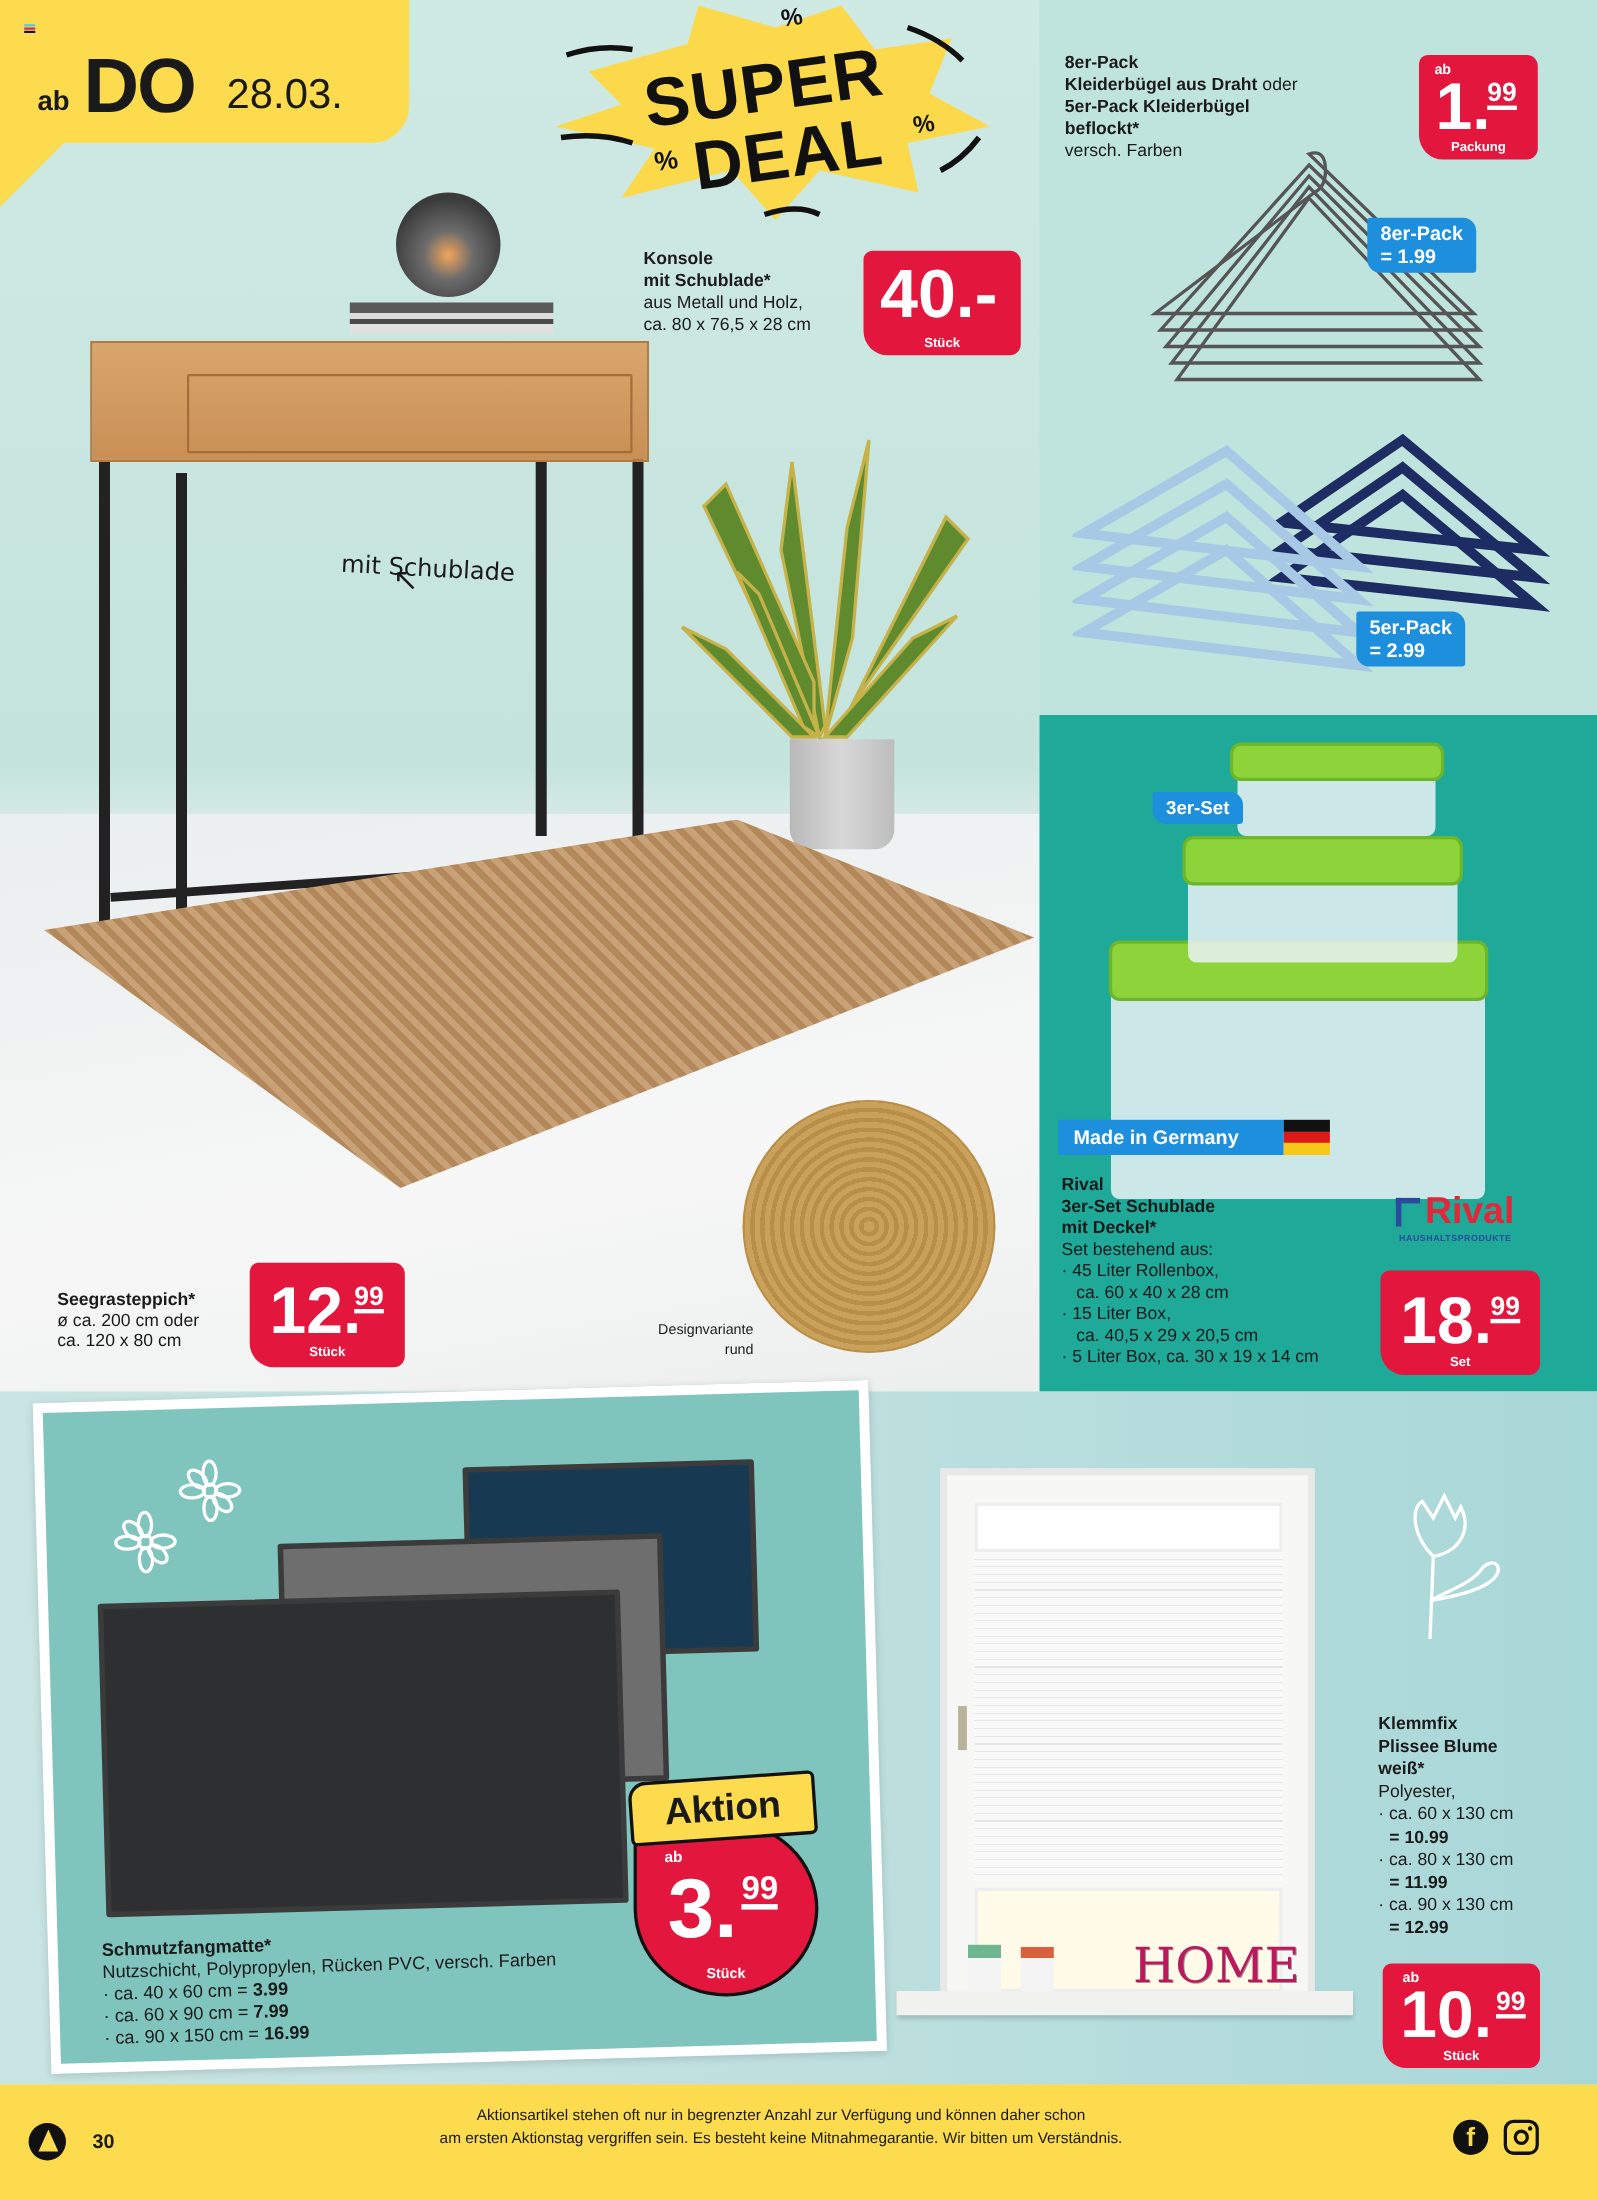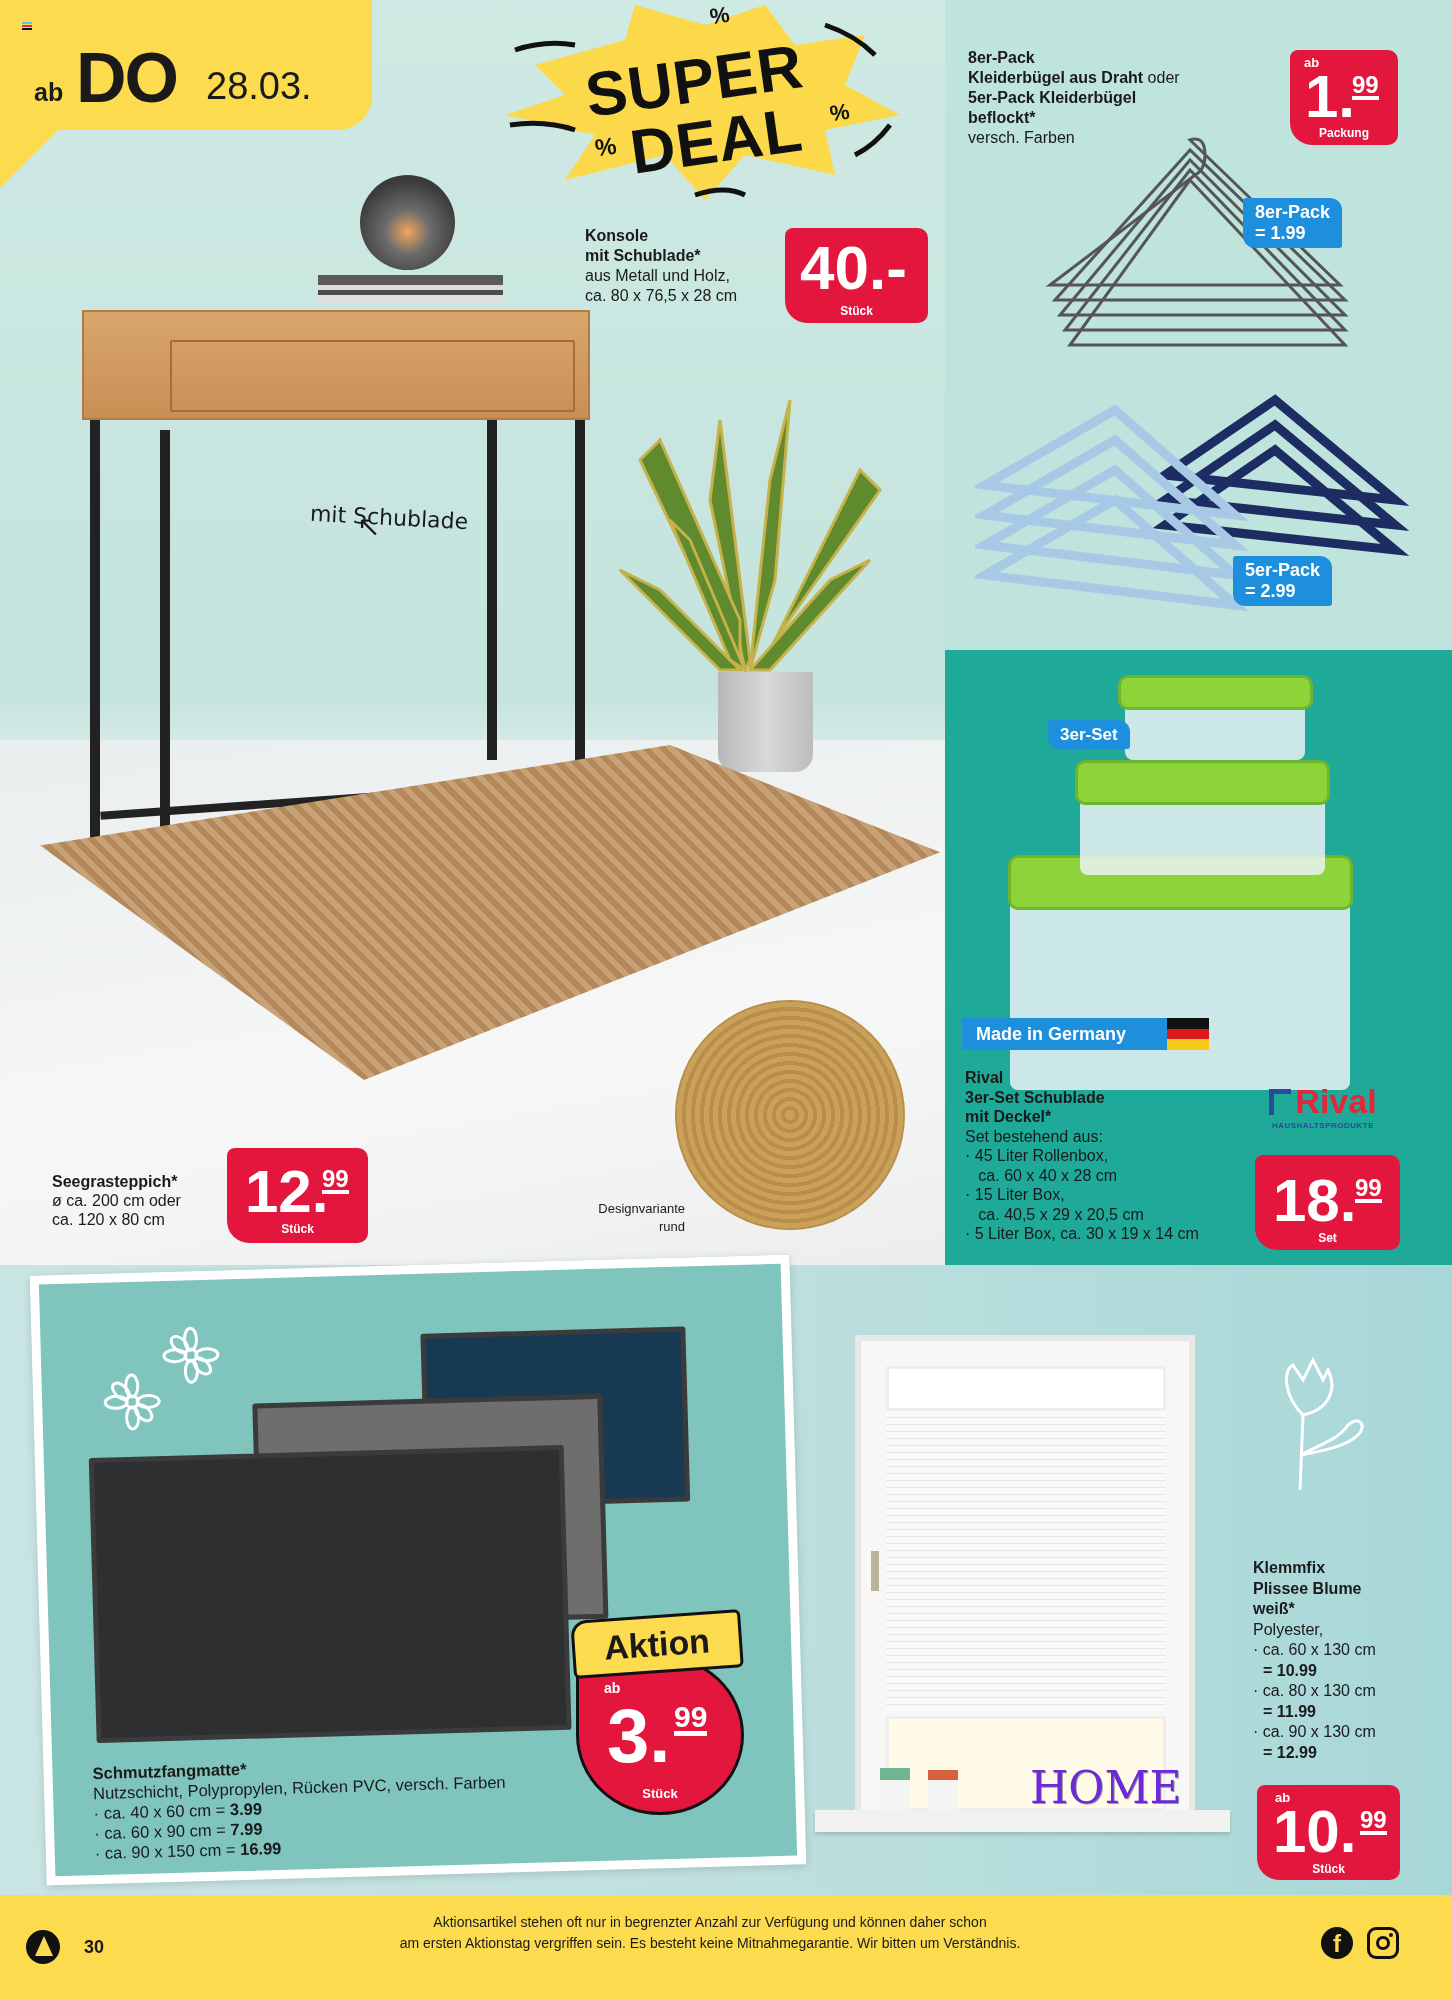--- a/index.html
+++ b/index.html
@@ -265,21 +265,21 @@
 
 <div class="abs win-frame">
   <div style="position:absolute;left:25px;top:25px;width:280px;height:45px;background:#fff;border:3px solid #eee"></div>
   <div style="position:absolute;left:25px;top:70px;width:280px;height:300px;background:repeating-linear-gradient(180deg,#f9f9f9 0 6px,#e6e6e6 6px 7px)"></div>
   <div style="position:absolute;left:25px;top:375px;width:280px;height:95px;background:#fffbe8;border:3px solid #eee"></div>
   <div style="position:absolute;left:10px;top:210px;width:8px;height:40px;background:#b9b39a"></div>
 </div>
 <div class="abs sill"></div>
 <div class="abs" style="left:880px;top:1768px;width:30px;height:42px;background:#f4f4f4;border-top:12px solid #6fb58f"></div>
 <div class="abs" style="left:928px;top:1770px;width:30px;height:40px;background:#f4f4f4;border-top:10px solid #d8603f"></div>
-<div class="abs" style="left:1030px;top:1762px;font-size:44px;font-family:'DejaVu Serif',serif;color:#6d28d9;text-shadow:1px 1px 0 #999">HOME</div>
+<div class="abs" style="left:1030px;top:1762px;font-size:44px;font-family:'DejaVu Serif',serif;color:#be185d;text-shadow:1px 1px 0 #999">HOME</div>
 <svg class="abs" style="left:1268px;top:1355px" width="105" height="140" viewBox="0 0 105 140">
   <g stroke="#fff" stroke-width="3" fill="none">
     <path d="M35,60 C15,40 15,15 25,10 L35,25 L45,5 L55,25 L60,15 C70,35 60,55 35,60 Z"></path>
     <path d="M35,60 L32,135"></path>
     <path d="M33,100 C50,90 70,85 80,70 C90,60 100,70 90,80 C80,90 60,95 33,100 Z"></path>
   </g>
 </svg>
 <div class="ptxt" style="left:1253px;top:1558px;line-height:20.5px">
   <div class="t">Klemmfix</div>
   <div class="t">Plissee Blume</div>

